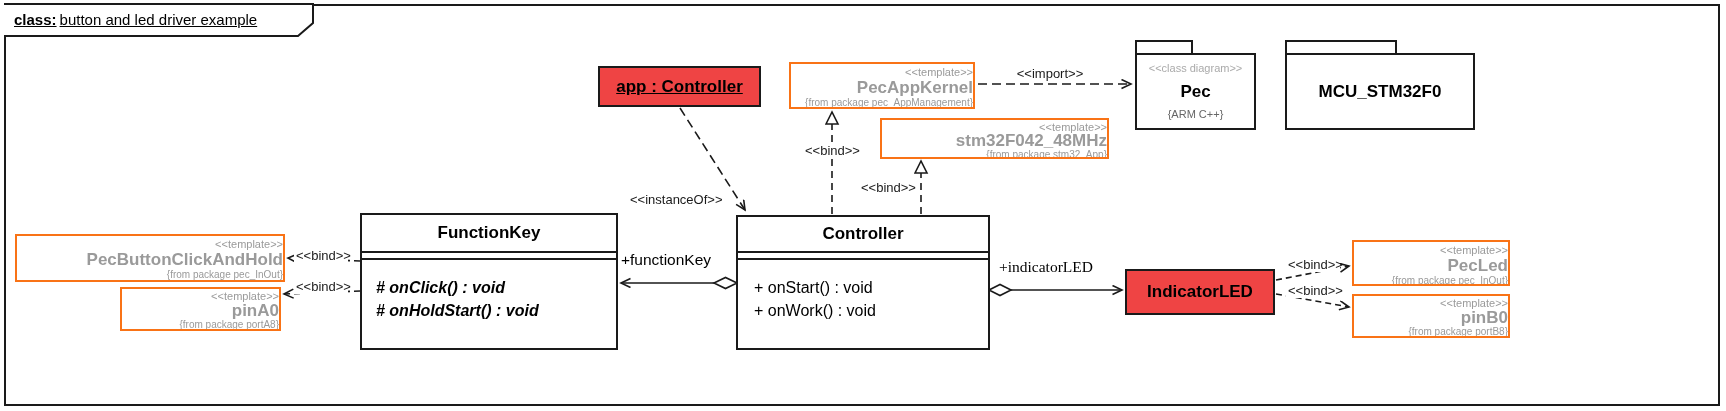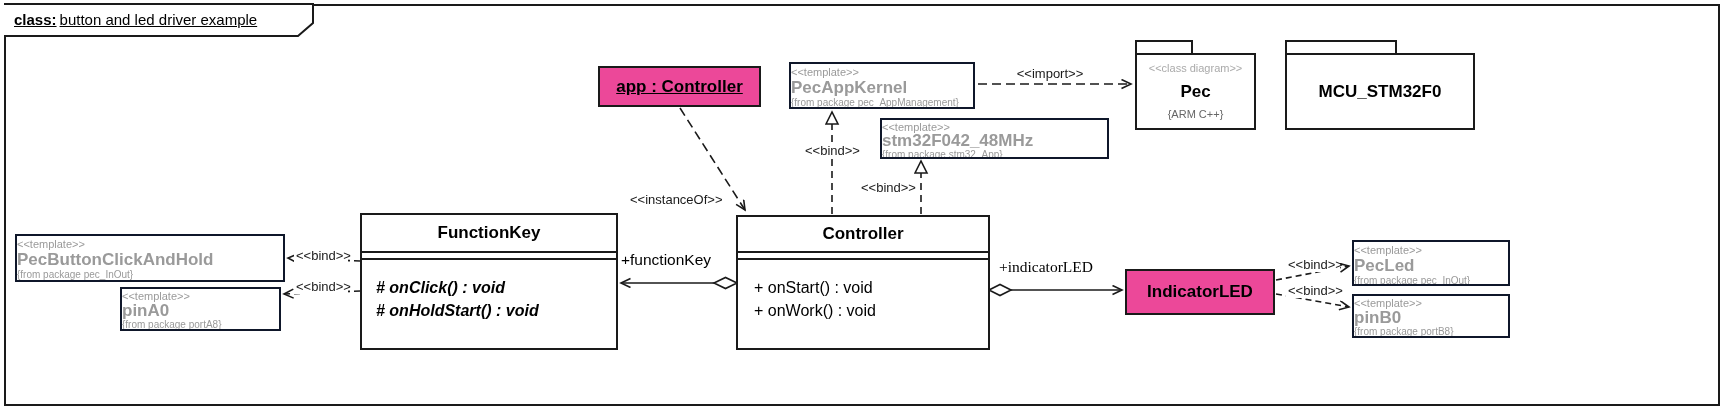--- a/index.html
+++ b/index.html
@@ -16,25 +16,25 @@
   .diagram-title .tt { margin-left:3px; }
 
   
   .uml-class { position:absolute; background:#fff; border:2px solid #1a1a1a; }
   .uml-class .cname { font-weight:bold; font-size:17px; text-align:center; display:flex; align-items:center; justify-content:center; }
   .uml-class .attrs { border-top:2px solid #1a1a1a; height:7px; }
   .uml-class .ops { border-top:2px solid #1a1a1a; padding:16px 0 0 14px; }
   .uml-class .op { font-size:16px; line-height:23px; white-space:nowrap; }
   .ops.italic .op { font-style:italic; font-weight:bold; }
 
-  .simple-class { position:absolute; background:#ec4899; border:2px solid #1a1a1a; display:flex; align-items:center; justify-content:center; font-weight:bold; font-size:17px; }
+  .simple-class { position:absolute; background:#ef4444; border:2px solid #1a1a1a; display:flex; align-items:center; justify-content:center; font-weight:bold; font-size:17px; }
   .underlined { text-decoration:underline; }
 
   
-  .tpl { position:absolute; background:#fff; border:2px solid #0f172a; color:#9a9a9a; text-align:left; overflow:hidden; }
+  .tpl { position:absolute; background:#fff; border:2px solid #f97316; color:#9a9a9a; text-align:right; overflow:hidden; }
   .tpl .stereo { font-size:11px; line-height:13px; padding-top:2px; }
   .tpl .tname { font-size:17px; font-weight:bold; line-height:18px; white-space:nowrap; }
   .tpl .from { font-size:10px; line-height:12px; white-space:nowrap; }
 
   
   .folder-tab { position:absolute; background:#fff; border:2px solid #1a1a1a; border-bottom:none; }
   .folder-body { position:absolute; background:#fff; border:2px solid #1a1a1a; display:flex; flex-direction:column; align-items:center; }
   .folder-body .stereo { font-size:11px; color:#aaaaaa; line-height:13px; padding-top:7px; }
   .folder-body .fname { font-size:17px; font-weight:bold; line-height:20px; flex:1; display:flex; align-items:center; }
   .folder-body .note { font-size:11px; color:#666; line-height:13px; padding-bottom:7px; }

